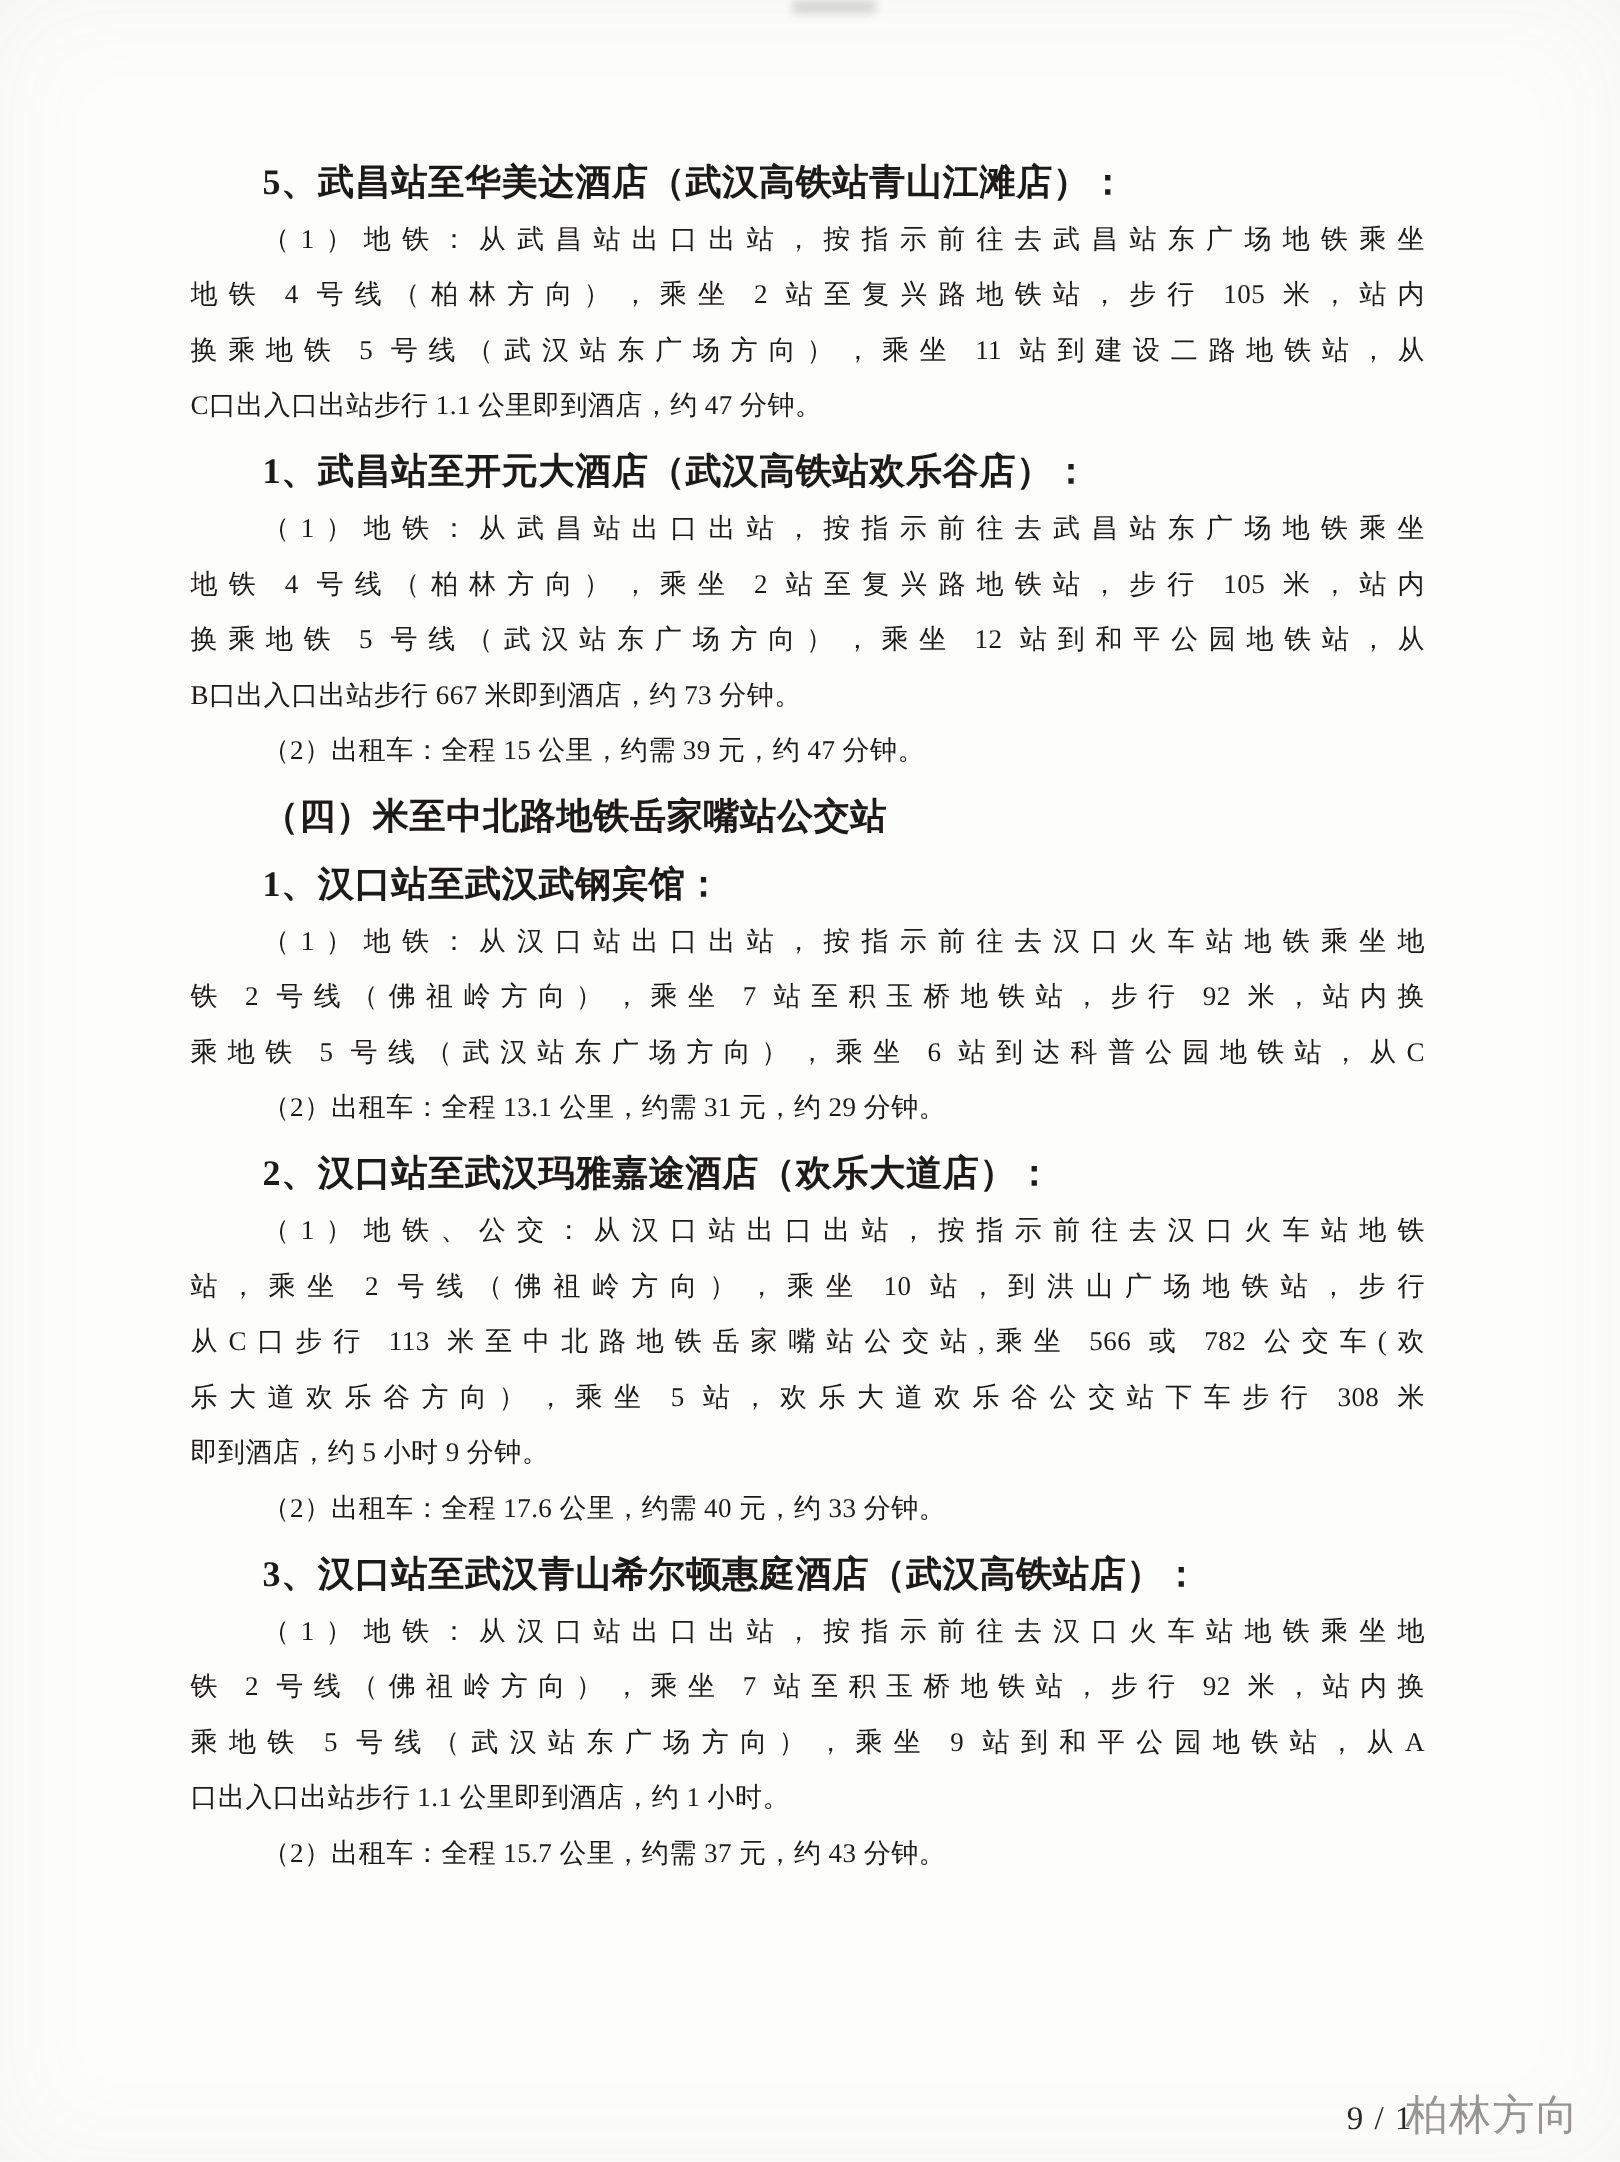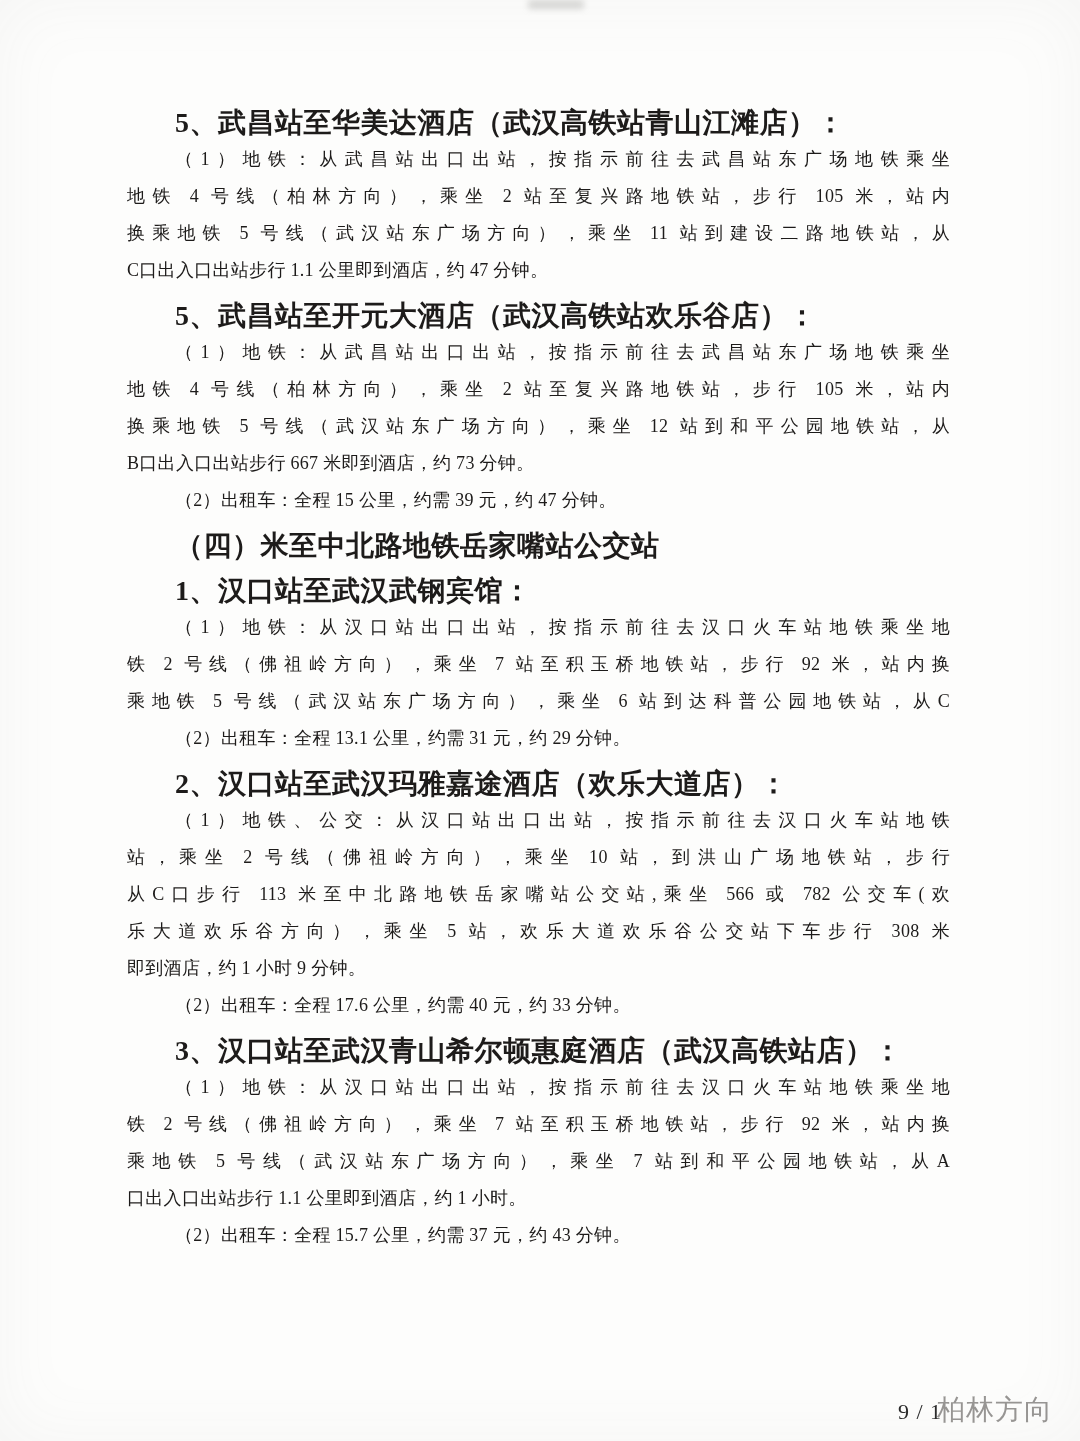--- a/index.html
+++ b/index.html
@@ -32,21 +32,21 @@
   }
   .content {
     position: absolute;
     top: 104px;
     left: 127px;
     width: 823px;
   }
   .section { margin: 0; }
   .heading {
     font-weight: bold;
-    font-size: 28px;
+    font-size: 24px;
     height: 37px;
     line-height: 37px;
     padding-left: 48px;
     margin-top: 8px;
     letter-spacing: 0.5px;
     white-space: nowrap;
   }
   .section:first-child .heading { margin-top: 0; }
   .line {
     font-size: 18px;
@@ -90,21 +90,21 @@
 
     <div class="section">
       <div class="heading">5、武昌站至华美达酒店（武汉高铁站青山江滩店）：</div>
       <div class="line ind just">（1）地铁：从武昌站出口出站，按指示前往去武昌站东广场地铁乘坐</div>
       <div class="line just">地铁 4 号线（柏林方向），乘坐 2 站至复兴路地铁站，步行 105 米，站内</div>
       <div class="line just">换乘地铁 5 号线（武汉站东广场方向），乘坐 11 站到建设二路地铁站，从</div>
       <div class="line">C口出入口出站步行 1.1 公里即到酒店，约 47 分钟。</div>
     </div>
 
     <div class="section">
-      <div class="heading">5、武昌站至开元大酒店（武汉高铁站欢乐谷店）：</div>
+      <div class="heading">1、武昌站至开元大酒店（武汉高铁站欢乐谷店）：</div>
       <div class="line ind just">（1）地铁：从武昌站出口出站，按指示前往去武昌站东广场地铁乘坐</div>
       <div class="line just">地铁 4 号线（柏林方向），乘坐 2 站至复兴路地铁站，步行 105 米，站内</div>
       <div class="line just">换乘地铁 5 号线（武汉站东广场方向），乘坐 12 站到和平公园地铁站，从</div>
       <div class="line">B口出入口出站步行 667 米即到酒店，约 73 分钟。</div>
       <div class="line ind">（2）出租车：全程 15 公里，约需 39 元，约 47 分钟。</div>
     </div>
 
     <div class="section">
       <div class="heading">（四）米至中北路地铁岳家嘴站公交站</div>
     </div>
@@ -116,29 +116,29 @@
       <div class="line just">乘地铁 5 号线（武汉站东广场方向），乘坐 6 站到达科普公园地铁站，从C</div>
       <div class="line ind">（2）出租车：全程 13.1 公里，约需 31 元，约 29 分钟。</div>
     </div>
 
     <div class="section">
       <div class="heading">2、汉口站至武汉玛雅嘉途酒店（欢乐大道店）：</div>
       <div class="line ind just">（1）地铁、公交：从汉口站出口出站，按指示前往去汉口火车站地铁</div>
       <div class="line just">站，乘坐 2 号线（佛祖岭方向），乘坐 10 站，到洪山广场地铁站，步行</div>
       <div class="line just">从C口步行 113 米至中北路地铁岳家嘴站公交站,乘坐 566 或 782 公交车(欢</div>
       <div class="line just">乐大道欢乐谷方向），乘坐 5 站，欢乐大道欢乐谷公交站下车步行 308 米</div>
-      <div class="line">即到酒店，约 1 小时 9 分钟。</div>
+      <div class="line">即到酒店，约 5 小时 9 分钟。</div>
       <div class="line ind">（2）出租车：全程 17.6 公里，约需 40 元，约 33 分钟。</div>
     </div>
 
     <div class="section">
       <div class="heading">3、汉口站至武汉青山希尔顿惠庭酒店（武汉高铁站店）：</div>
       <div class="line ind just">（1）地铁：从汉口站出口出站，按指示前往去汉口火车站地铁乘坐地</div>
       <div class="line just">铁 2 号线（佛祖岭方向），乘坐 7 站至积玉桥地铁站，步行 92 米，站内换</div>
-      <div class="line just">乘地铁 5 号线（武汉站东广场方向），乘坐 7 站到和平公园地铁站，从A</div>
+      <div class="line just">乘地铁 5 号线（武汉站东广场方向），乘坐 9 站到和平公园地铁站，从A</div>
       <div class="line">口出入口出站步行 1.1 公里即到酒店，约 1 小时。</div>
       <div class="line ind">（2）出租车：全程 15.7 公里，约需 37 元，约 43 分钟。</div>
     </div>
 
   </div>
 
   <div class="footer">
     <span class="page-num">9 / 1</span>
     <span class="watermark">柏林方向</span>
   </div>

